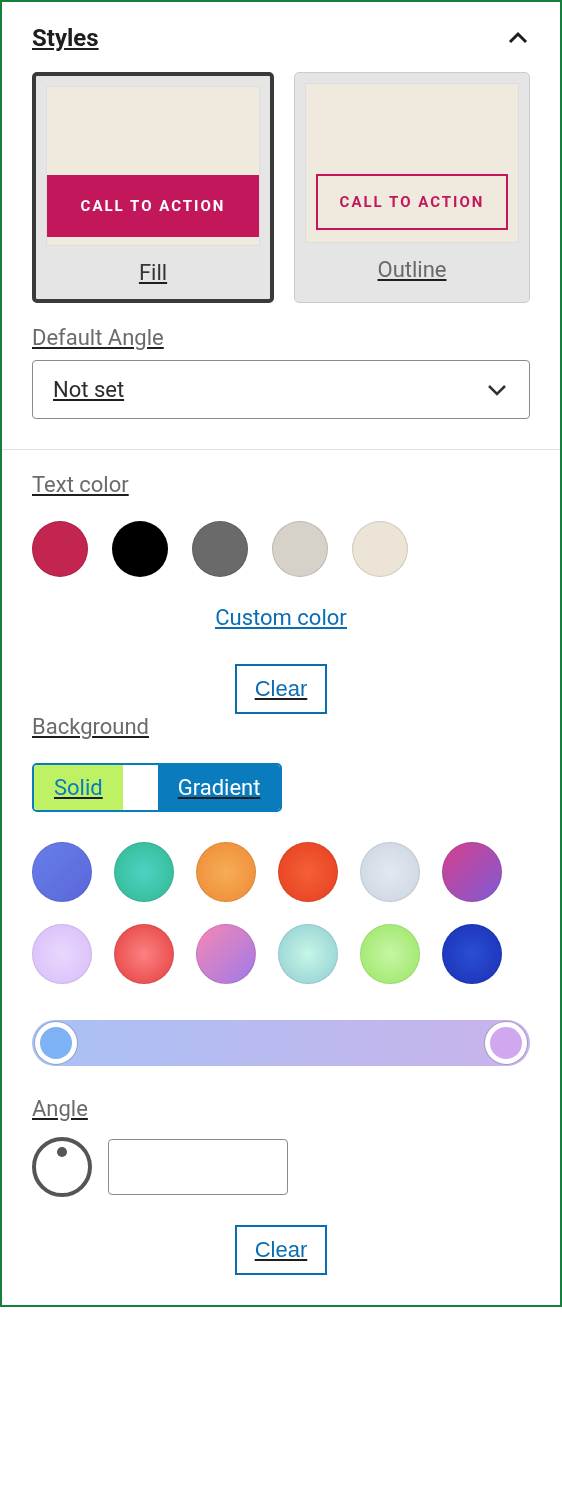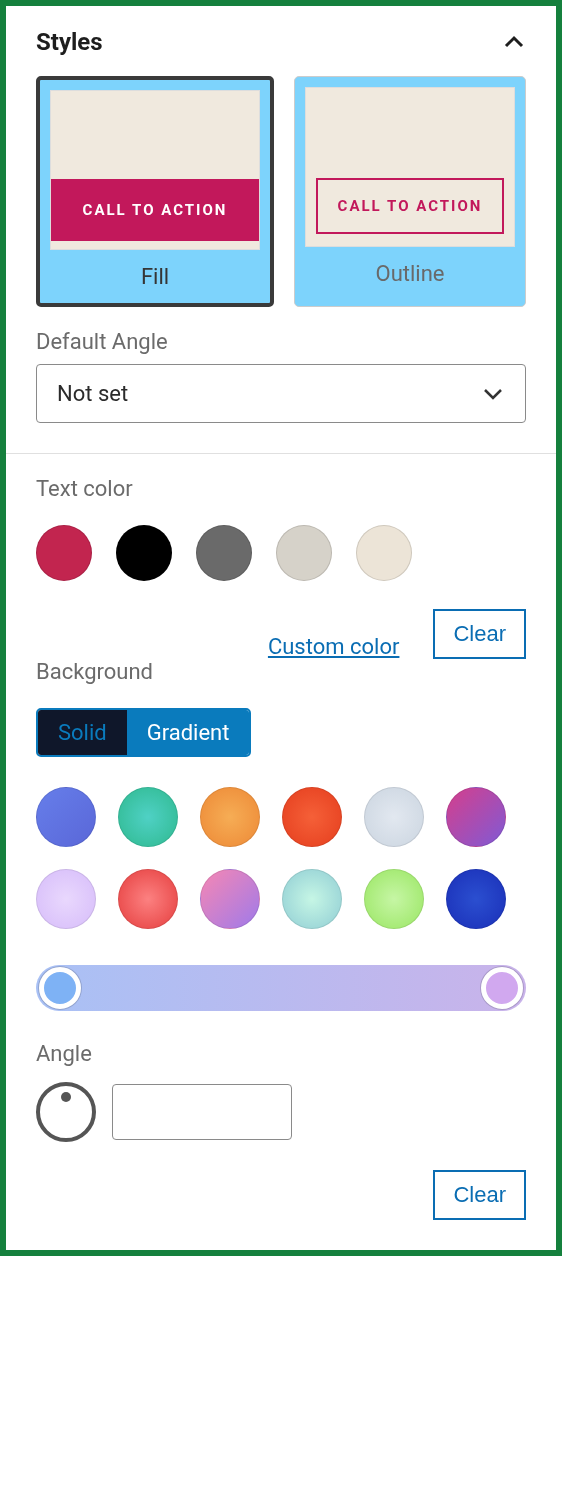--- a/index.html
+++ b/index.html
@@ -3,35 +3,35 @@
 <meta charset="utf-8">
 <style>
   * { box-sizing: border-box; }
   body {
     margin: 0;
     font-family: -apple-system, BlinkMacSystemFont, "Segoe UI", Roboto, sans-serif;
     background: #fff;
     width: 562px;
     color: #1e1e1e;
   }
-  .panel { border: 6px solid #15803d; }
+  .panel { border: 2px solid #15803d; text-decoration: underline; }
   .section { border-top: 1px solid #e0e0e0; padding: 22px 30px 30px; }
   .section:first-child { border-top: none; }
   .section-header {
     display: flex; justify-content: space-between; align-items: center;
     cursor: pointer; margin-bottom: 20px;
   }
   .section-title { font-size: 24px; font-weight: 700; }
   .chev { width: 24px; height: 24px; }
   .chev svg { width: 100%; height: 100%; stroke: #1e1e1e; stroke-width: 3; fill: none; }
 
   .style-cards { display: flex; gap: 20px; }
   .style-card {
     flex: 1; border: 1px solid #ccc; border-radius: 5px; overflow: hidden;
-    cursor: pointer; background: #7dd3fc;
+    cursor: pointer; background: #e5e5e5;
   }
   .style-card.selected { border: 4px solid #3a3a3a; }
   .preview-box {
     margin: 10px 10px 0 10px; height: 160px; background: #f0e9de;
     position: relative; border: 1px solid #ddd;
   }
   .cta {
     position: absolute; left: 10px; right: 10px; bottom: 12px; height: 62px;
     display: flex; align-items: center; justify-content: center;
     font-size: 15px; font-weight: 700; letter-spacing: 2px;
@@ -49,30 +49,30 @@
   }
   .caret { width: 24px; height: 24px; }
   .caret svg { width: 100%; height: 100%; stroke: #333; stroke-width: 2.5; fill: none; }
 
   .subhead { font-size: 22px; color: #6b6b6b; margin-bottom: 24px; }
   .swatches { display: flex; gap: 24px; flex-wrap: wrap; }
   .swatch {
     width: 56px; height: 56px; border-radius: 50%; cursor: pointer;
     border: 1px solid rgba(0,0,0,0.12);
   }
-  .actions-row { display: flex; justify-content: flex-end; align-items: flex-end; gap: 34px; margin-top: 28px; }
+  .actions-row { display: flex; justify-content: flex-end; align-items: center; gap: 34px; margin-top: 28px; flex-direction: column; }
   .link { color: #0a6db3; font-size: 22px; text-decoration: underline; cursor: pointer; }
   .btn {
     border: 2px solid #0a6db3; color: #0a6db3; background: #fff;
     border-radius: 0; padding: 10px 18px; font-size: 22px; cursor: pointer;
   }
 
   .toggle-group { display: flex; border: 2px solid #0a7bbd; border-radius: 5px; overflow: hidden; width: fit-content; }
-  .toggle-opt { padding: 10px 20px; font-size: 22px; cursor: pointer; color: #0a7bbd; background: #0f172a; }
-  .toggle-opt.active { background: #0a7bbd; color: #fff; }
+  .toggle-opt { padding: 10px 20px; font-size: 22px; cursor: pointer; color: #0a7bbd; background: #bef264; }
+  .toggle-opt.active { background: #0a7bbd; color: #fff; margin-left: 35px; }
 
   .gradient-swatches { display: grid; grid-template-columns: repeat(6, 60px); gap: 22px; margin-top: 30px; }
   .gswatch { width: 60px; height: 60px; border-radius: 50%; cursor: pointer; border: 1px solid rgba(0,0,0,0.08); }
 
   .gradient-bar {
     margin-top: 36px; height: 46px; border-radius: 28px; position: relative;
     background: linear-gradient(90deg, #a9c1f5, #c9b3ea);
   }
   .handle {
     position: absolute; top: 50%; transform: translate(-50%, -50%);

